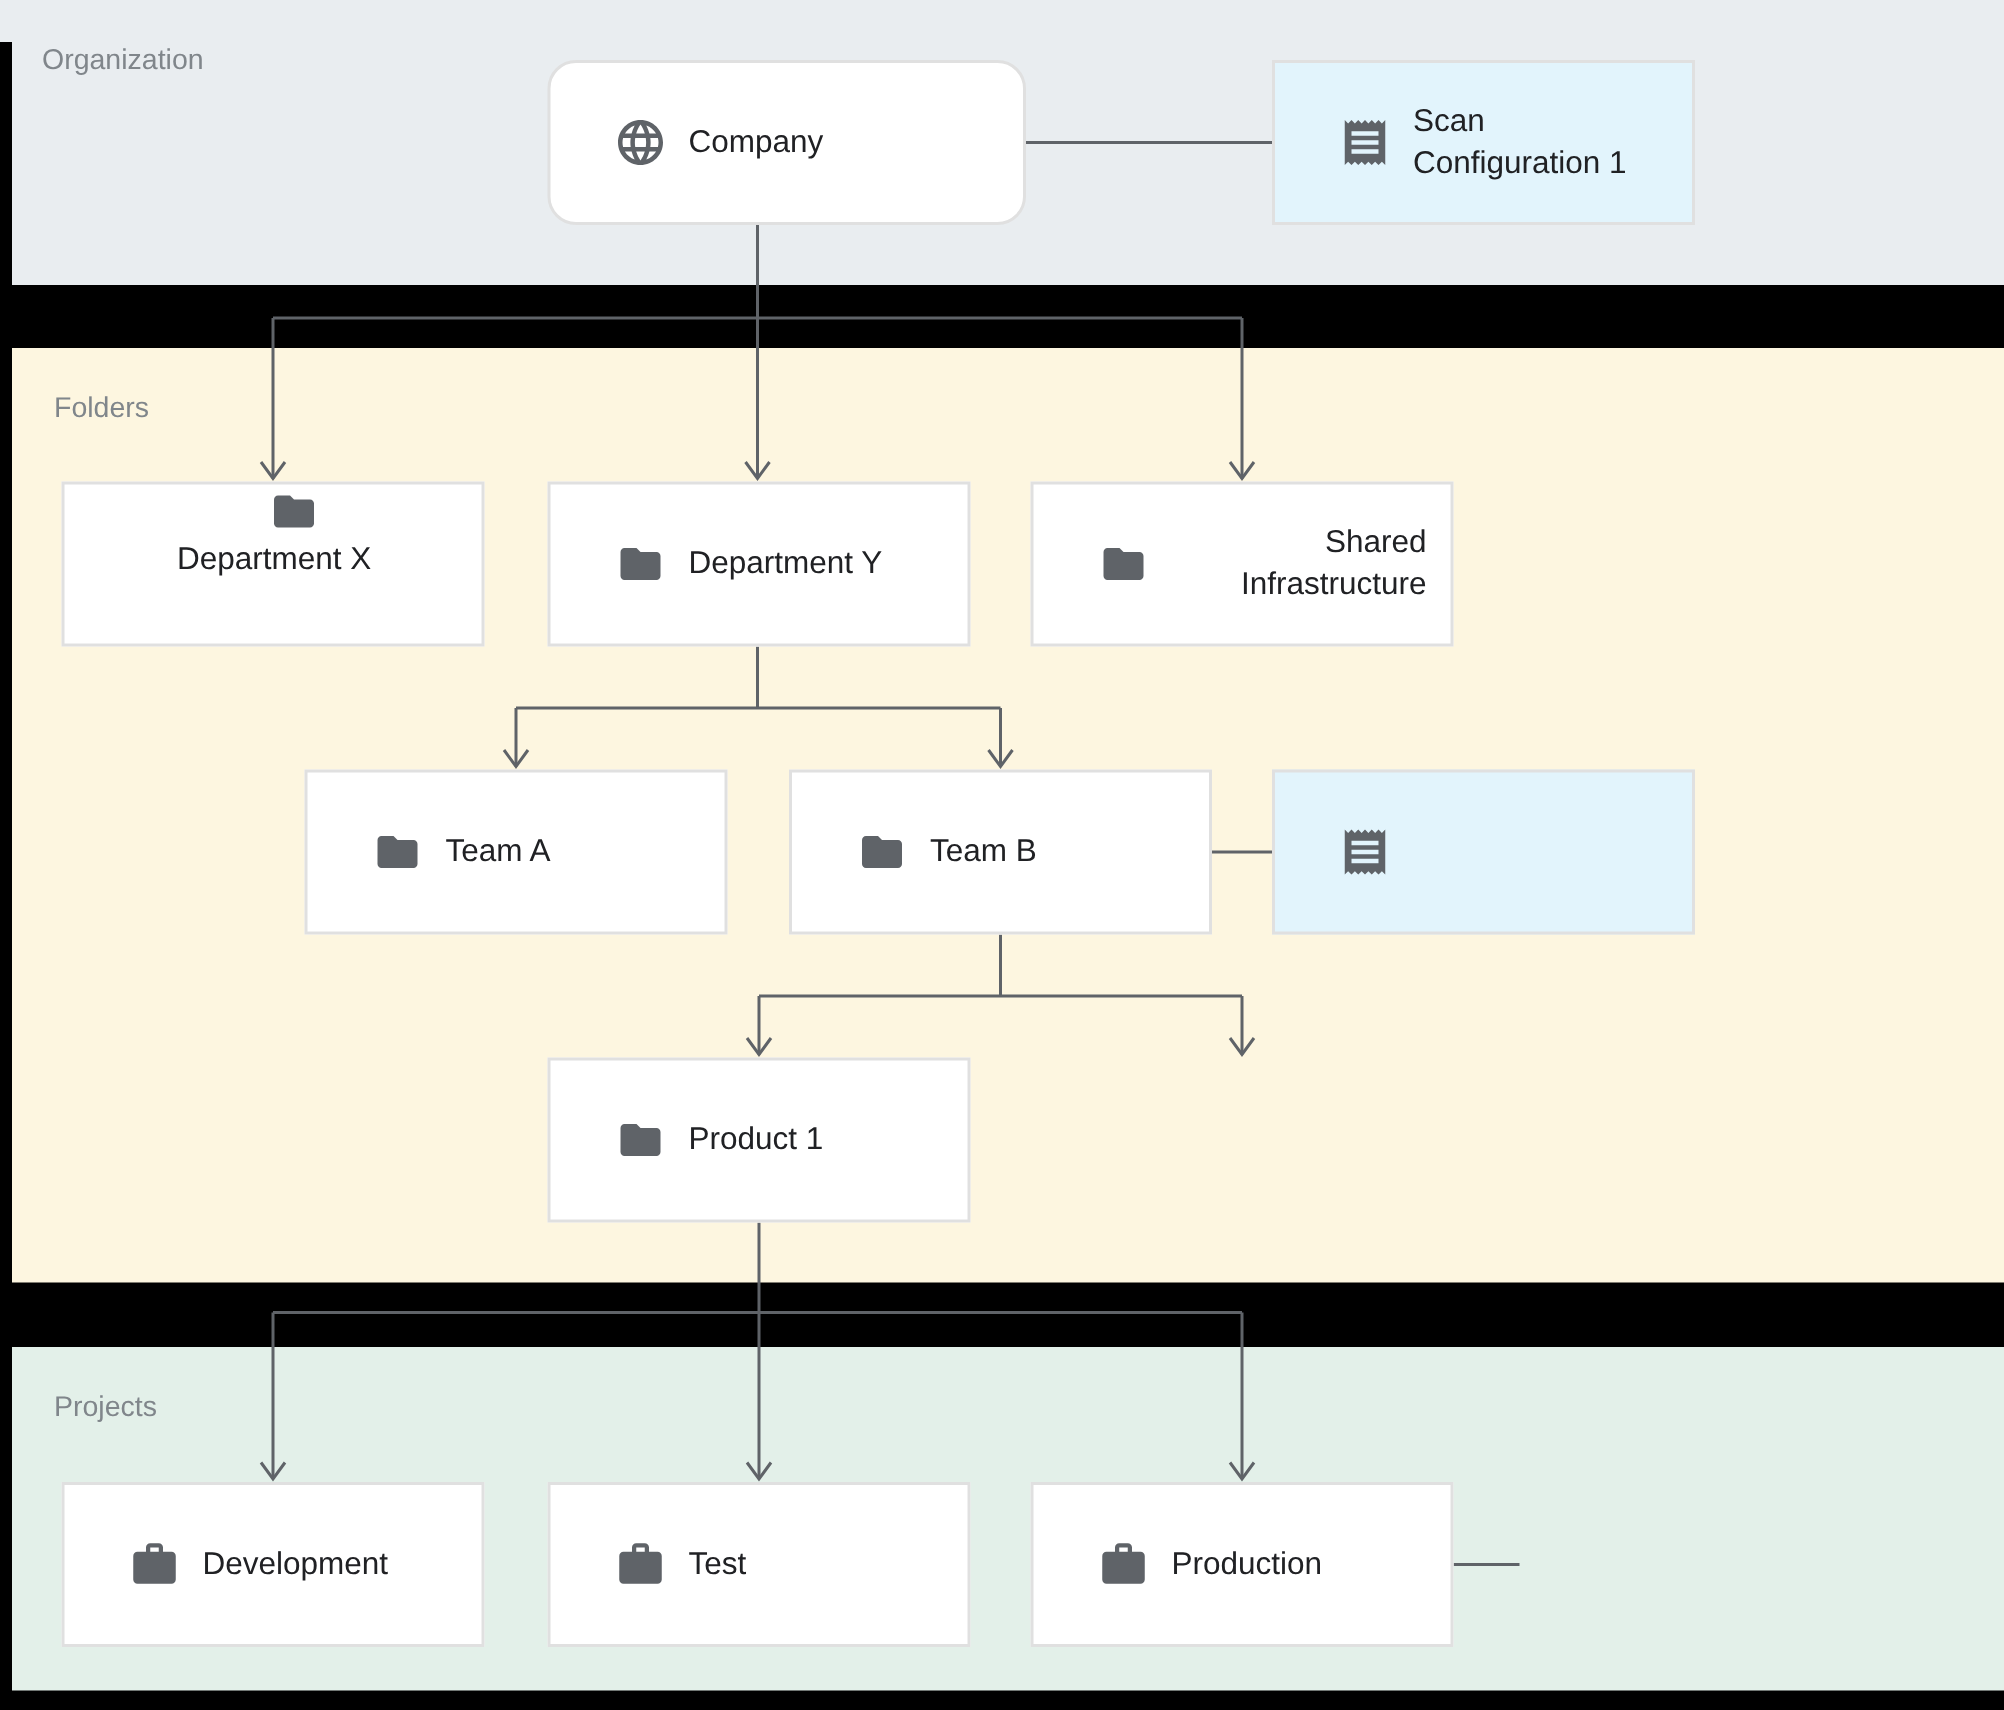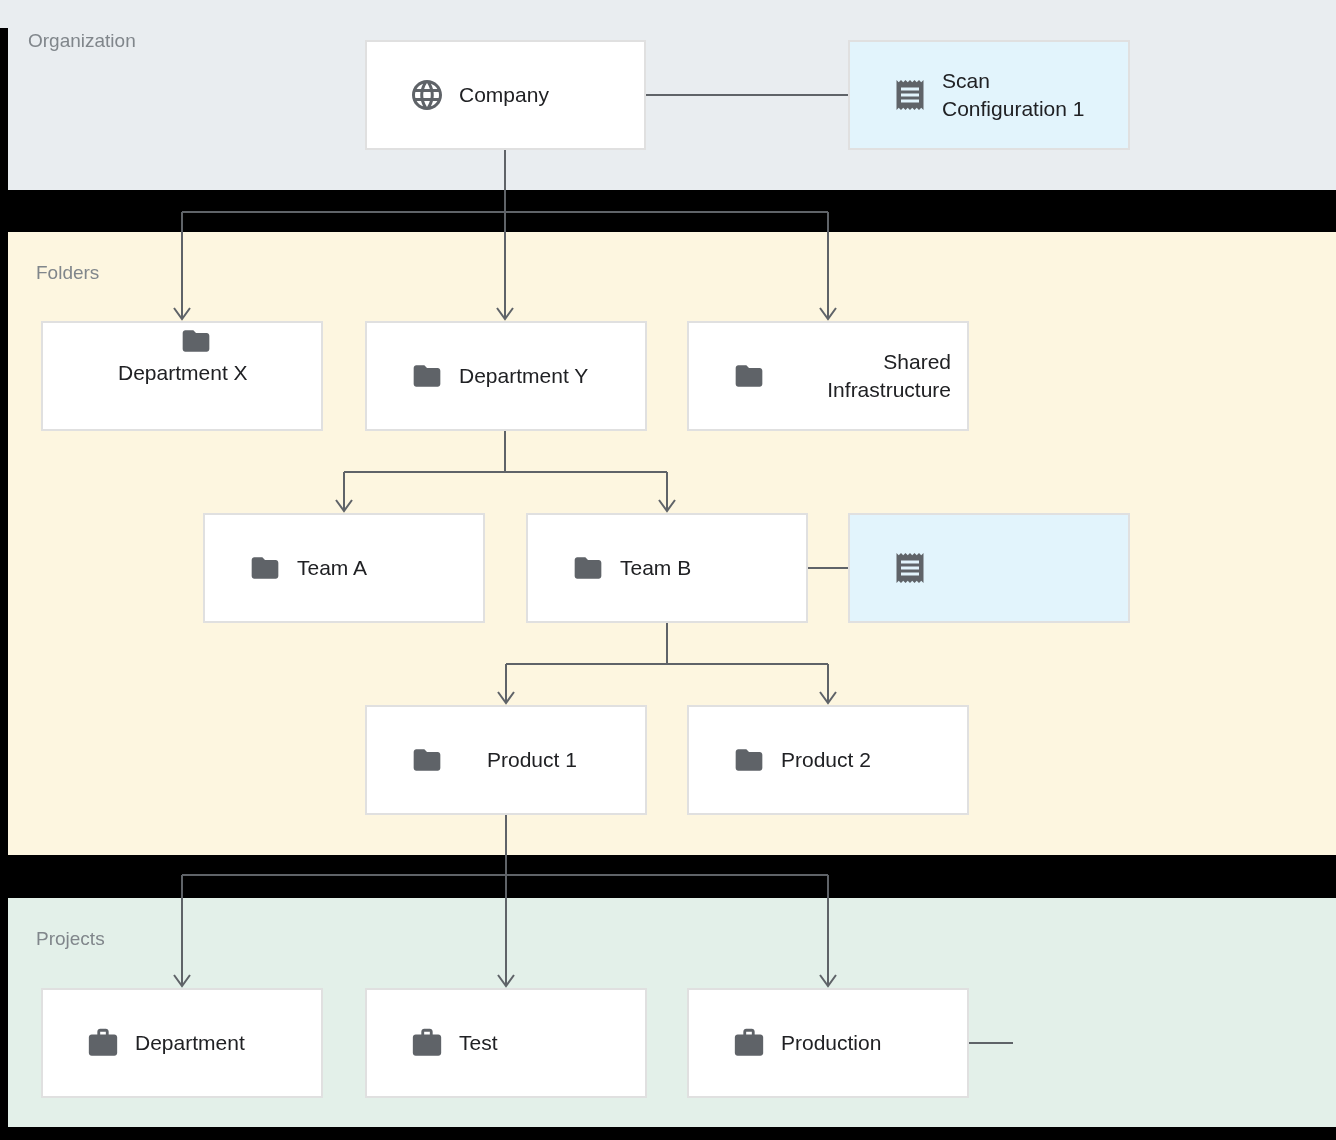--- a/index.html
+++ b/index.html
@@ -106,21 +106,21 @@
     <path d="M182 875 V986"></path>
     <path d="M506 875 V986"></path>
     <path d="M828 875 V986"></path>
     <polyline points="174,975 182,986 190,975"></polyline>
     <polyline points="498,975 506,986 514,975"></polyline>
     <polyline points="820,975 828,986 836,975"></polyline>
 
     <path d="M969 1043 H1013"></path>
   </svg>
 
-  <div class="node" style="left:365px;top:40px;width:281px;">
+  <div class="node" style="left:365px;top:40px;width:319px;border-radius:19px;">
     <span class="icon">
       <svg width="36" height="36" viewBox="0 0 24 24">
           <path d="M11.99 2C6.47 2 2 6.48 2 12s4.47 10 9.99 10C17.52 22 22 17.52 22 12S17.52 2 11.99 2zm6.93 6h-2.95c-.32-1.25-.78-2.45-1.38-3.56 1.84.63 3.37 1.91 4.33 3.56zM12 4.04c.83 1.2 1.48 2.53 1.91 3.96h-3.82c.43-1.43 1.08-2.76 1.91-3.96zM4.26 14C4.1 13.36 4 12.69 4 12s.1-1.36.26-2h3.38c-.08.66-.14 1.32-.14 2 0 .68.06 1.34.14 2H4.26zm.82 2h2.95c.32 1.25.78 2.45 1.38 3.56-1.84-.63-3.37-1.9-4.33-3.56zm2.95-8H5.08c.96-1.66 2.49-2.93 4.33-3.56C8.81 5.55 8.35 6.75 8.03 8zM12 19.96c-.83-1.2-1.48-2.53-1.91-3.96h3.82c-.43 1.43-1.08 2.76-1.91 3.96zM14.34 14H9.66c-.09-.66-.16-1.32-.16-2 0-.68.07-1.35.16-2h4.68c.09.65.16 1.32.16 2 0 .68-.07 1.34-.16 2zm.25 5.56c.6-1.11 1.06-2.31 1.38-3.56h2.95c-.96 1.65-2.49 2.93-4.33 3.56zM16.36 14c.08-.66.14-1.32.14-2 0-.68-.06-1.34-.14-2h3.38c.16.64.26 1.31.26 2s-.1 1.36-.26 2h-3.38z"></path>
         </svg>
     </span>
     <span class="label">Company</span>
   </div>
 
   <div class="node scan" style="left:848px;top:40px;">
     <span class="icon">
@@ -177,45 +177,37 @@
   </div>
 
   <div class="node scan" style="left:848px;top:513px;">
     <span class="icon">
       <svg width="36" height="36" viewBox="0 0 24 24">
           <path d="M18 17H6v-2h12v2zm0-4H6v-2h12v2zm0-4H6V7h12v2zM3 22l1.5-1.5L6 22l1.5-1.5L9 22l1.5-1.5L12 22l1.5-1.5L15 22l1.5-1.5L18 22l1.5-1.5L21 22V2l-1.5 1.5L18 2l-1.5 1.5L15 2l-1.5 1.5L12 2l-1.5 1.5L9 2 7.5 3.5 6 2 4.5 3.5 3 2v20z"></path>
         </svg>
     </span>
   </div>
 
-  <div class="node" style="left:365px;top:705px;gap:28px;">
+  <div class="node" style="left:365px;top:705px;">
     <span class="icon">
       <svg width="32" height="32" viewBox="0 0 24 24">
           <path d="M10 4H4c-1.1 0-1.99.9-1.99 2L2 18c0 1.1.9 2 2 2h16c1.1 0 2-.9 2-2V8c0-1.1-.9-2-2-2h-8l-2-2z"></path>
         </svg>
     </span>
     <span class="label">Product 1</span>
   </div>
 
-  <div class="node" style="left:687px;top:705px;">
-    <span class="icon">
-      <svg width="32" height="32" viewBox="0 0 24 24">
-          <path d="M10 4H4c-1.1 0-1.99.9-1.99 2L2 18c0 1.1.9 2 2 2h16c1.1 0 2-.9 2-2V8c0-1.1-.9-2-2-2h-8l-2-2z"></path>
-        </svg>
-    </span>
-    <span class="label">Product 2</span>
-  </div>
 
   <div class="node" style="left:41px;top:988px;">
     <span class="icon">
       <svg width="34" height="34" viewBox="0 0 24 24">
           <path d="M20 6h-4V4c0-1.11-.89-2-2-2h-4c-1.11 0-2 .89-2 2v2H4c-1.11 0-1.99.89-1.99 2L2 19c0 1.11.89 2 2 2h16c1.11 0 2-.89 2-2V8c0-1.11-.89-2-2-2zm-6 0h-4V4h4v2z"></path>
         </svg>
     </span>
-    <span class="label">Department</span>
+    <span class="label">Development</span>
   </div>
 
   <div class="node" style="left:365px;top:988px;">
     <span class="icon">
       <svg width="34" height="34" viewBox="0 0 24 24">
           <path d="M20 6h-4V4c0-1.11-.89-2-2-2h-4c-1.11 0-2 .89-2 2v2H4c-1.11 0-1.99.89-1.99 2L2 19c0 1.11.89 2 2 2h16c1.11 0 2-.89 2-2V8c0-1.11-.89-2-2-2zm-6 0h-4V4h4v2z"></path>
         </svg>
     </span>
     <span class="label">Test</span>
   </div>

